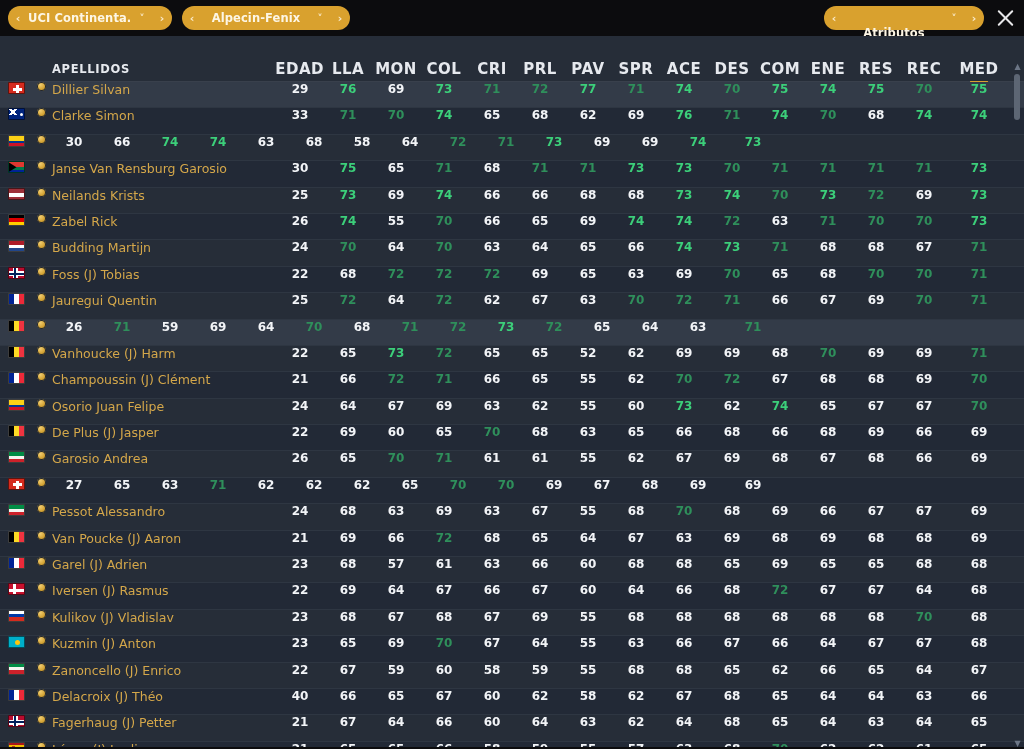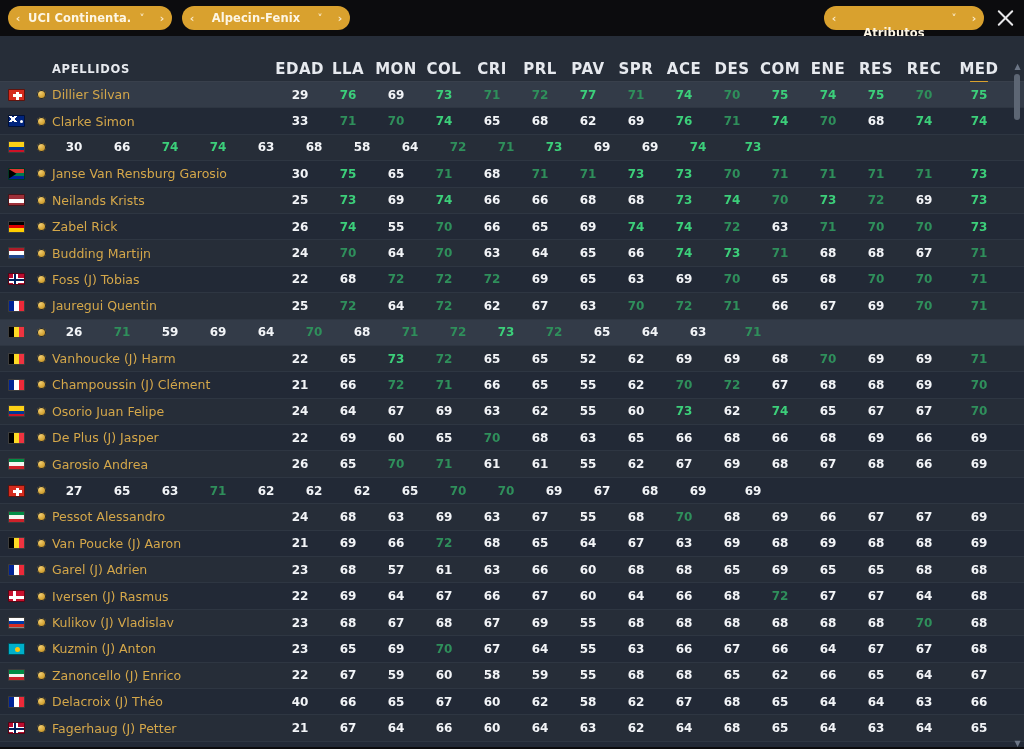--- a/index.html
+++ b/index.html
@@ -113,21 +113,21 @@
 
   .tbody {
     position: relative;
     height: 687px;
     overflow: hidden;
   }
 
   .row {
     height: 26.4px;
     display: flex;
-    align-items: center;
+    align-items: flex-start;
     border-bottom: 1px solid #2e3642;
     position: relative;
   }
   .row.alt { background: #222936; }
   .row.sel { background: #333b48; }
 
   
   .c-flag  { width: 32px;  flex: 0 0 32px;  display: flex; justify-content: center; }
   .c-dot   { width: 18px;  flex: 0 0 18px;  display: flex; justify-content: center; }
   .c-name  { flex: 1 1 auto; padding-left: 2px; overflow: hidden; white-space: nowrap; }

